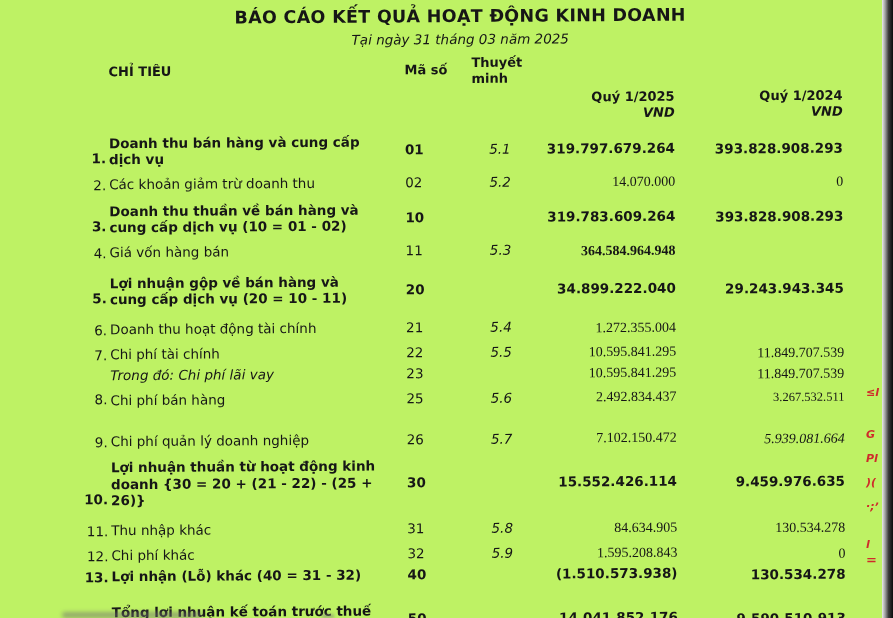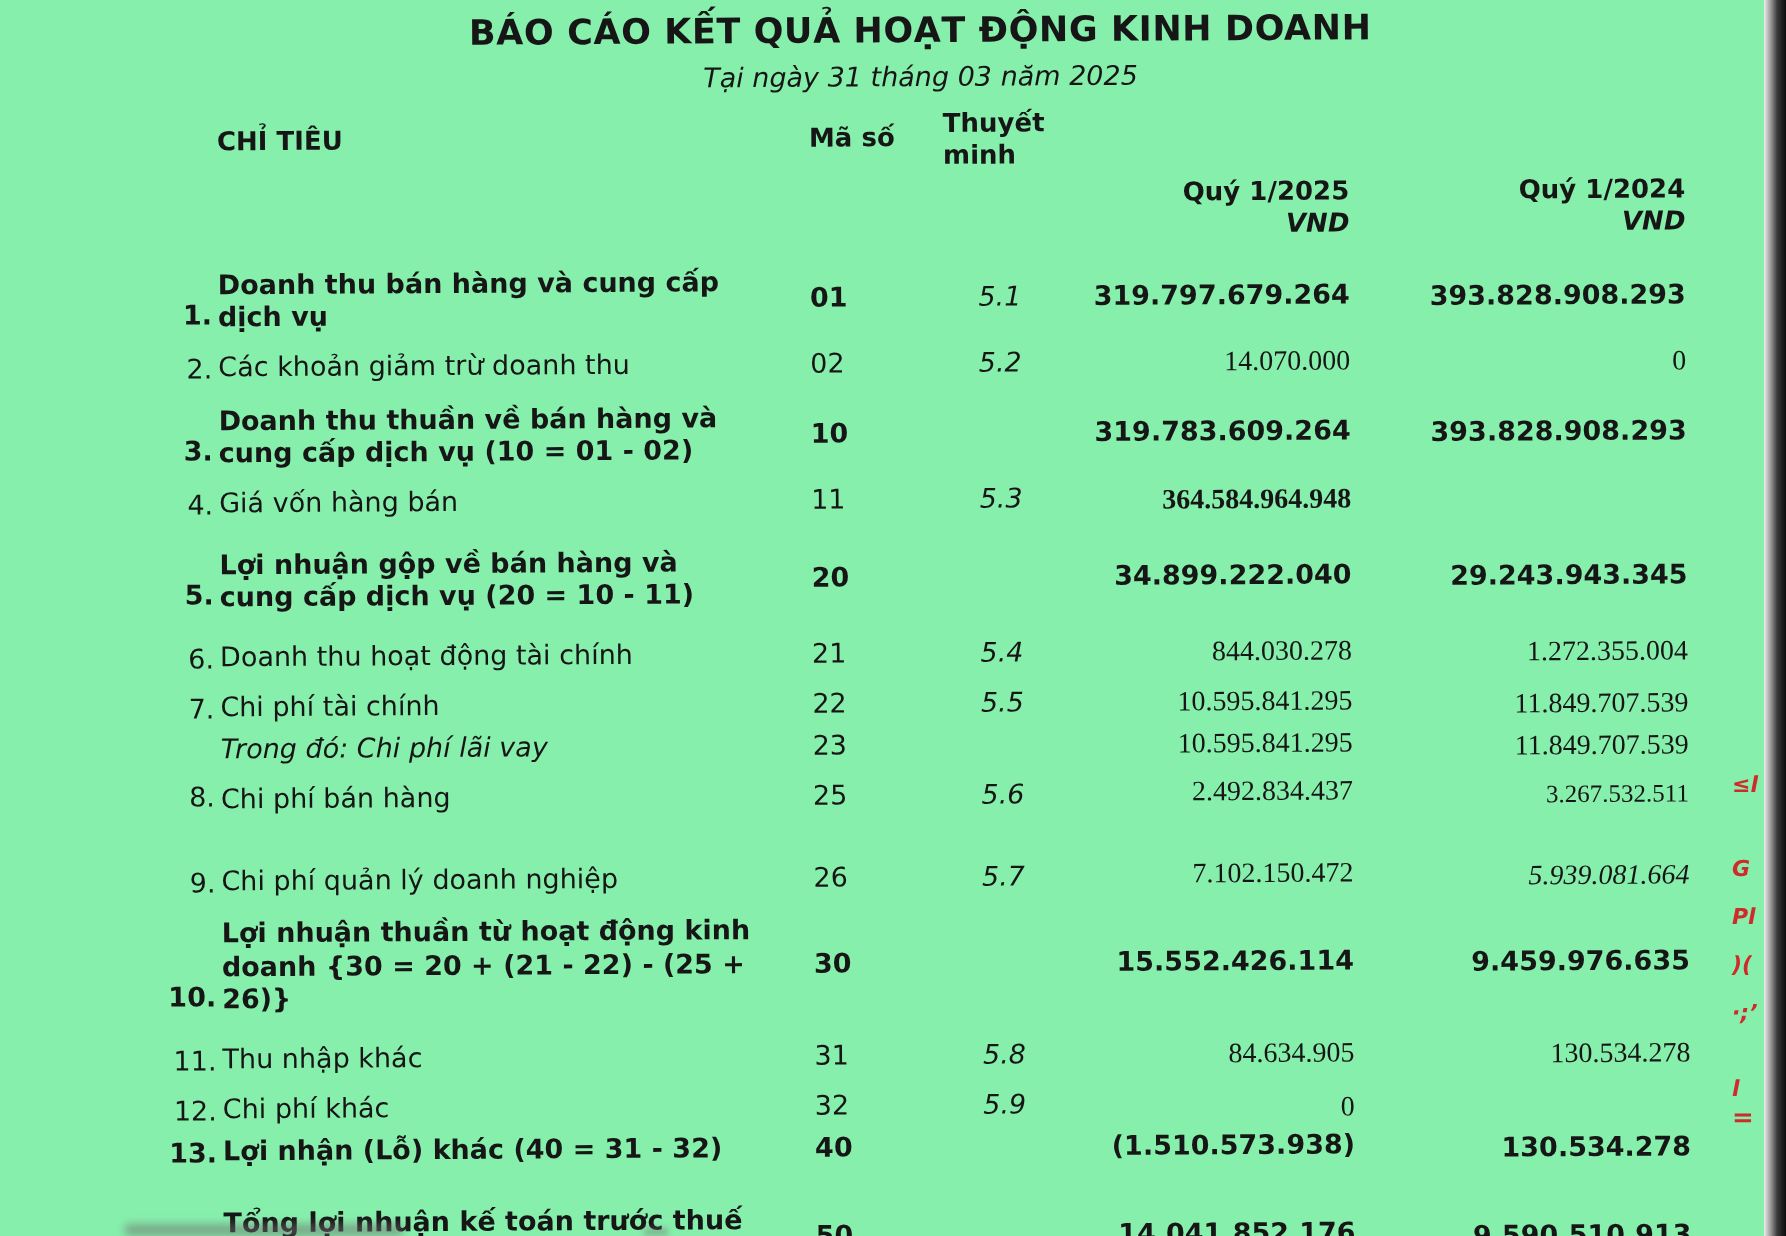--- a/index.html
+++ b/index.html
@@ -4,21 +4,21 @@
 <style>
   html, body {
     margin: 0;
     padding: 0;
     background: #ffffff;
   }
   .page {
     position: relative;
     width: 893px;
     height: 618px;
-    background: #86efac;
+    background: #bef264;
     overflow: hidden;
     font-family: "DejaVu Sans", "Liberation Sans", sans-serif;
     color: #161616;
   }
   
   .edge-strip {
     position: absolute;
     top: 0; right: 0;
     width: 11px; height: 100%;
     background: linear-gradient(to right, #ececec 0%, #9b9b9b 30%, #3a3a3a 60%, #0c0c0c 100%);
@@ -192,21 +192,20 @@
         <div class="tm"></div>
         <div class="v25">34.899.222.040</div>
         <div class="v24">29.243.943.345</div>
       </div>
 
       <div class="grid-row r serifval mb-sm">
         <div class="num">6.</div>
         <div class="lbl">Doanh thu hoạt động tài chính</div>
         <div class="ma">21</div>
         <div class="tm">5.4</div>
-        <div class="v25">844.030.278</div>
         <div class="v24">1.272.355.004</div>
       </div>
 
       <div class="grid-row r serifval mb0">
         <div class="num">7.</div>
         <div class="lbl">Chi phí tài chính</div>
         <div class="ma">22</div>
         <div class="tm">5.5</div>
         <div class="v25">10.595.841.295</div>
         <div class="v24">11.849.707.539</div>
@@ -255,20 +254,21 @@
         <div class="tm">5.8</div>
         <div class="v25">84.634.905</div>
         <div class="v24">130.534.278</div>
       </div>
 
       <div class="grid-row r serifval mb0">
         <div class="num">12.</div>
         <div class="lbl">Chi phí khác</div>
         <div class="ma">32</div>
         <div class="tm">5.9</div>
+        <div class="v25">1.595.208.843</div>
         <div class="v24">0</div>
       </div>
 
       <div class="grid-row r b mb-xl">
         <div class="num">13.</div>
         <div class="lbl">Lợi nhận (Lỗ) khác (40 = 31 - 32)</div>
         <div class="ma">40</div>
         <div class="tm"></div>
         <div class="v25">(1.510.573.938)</div>
         <div class="v24">130.534.278</div>

